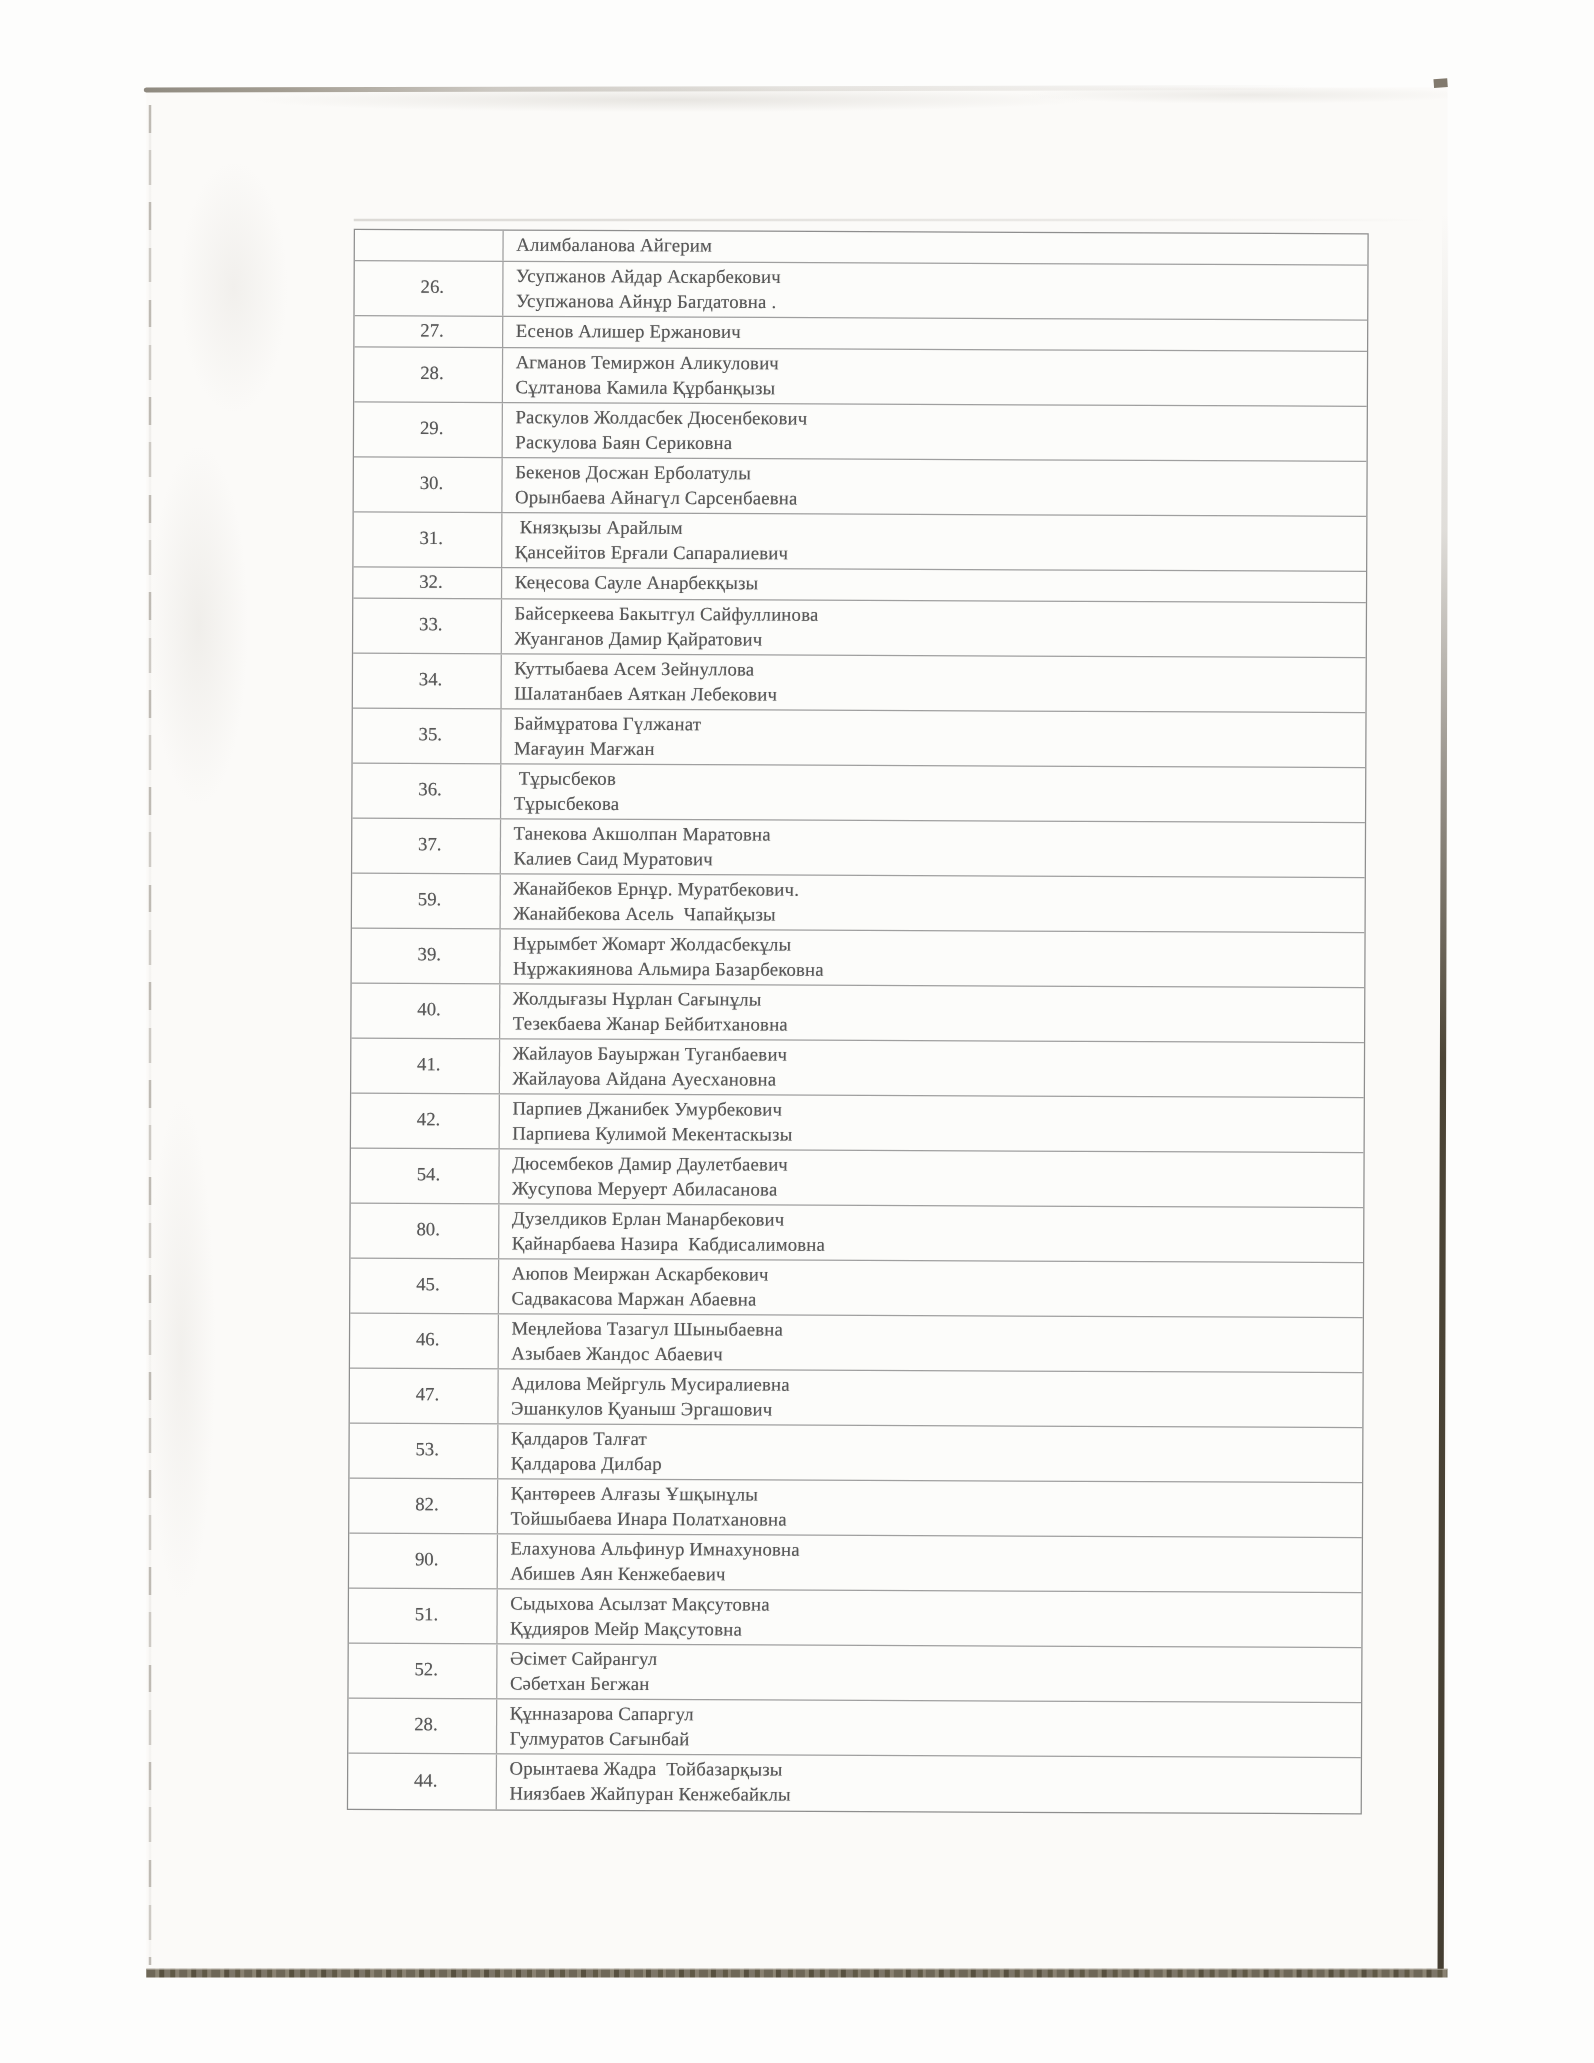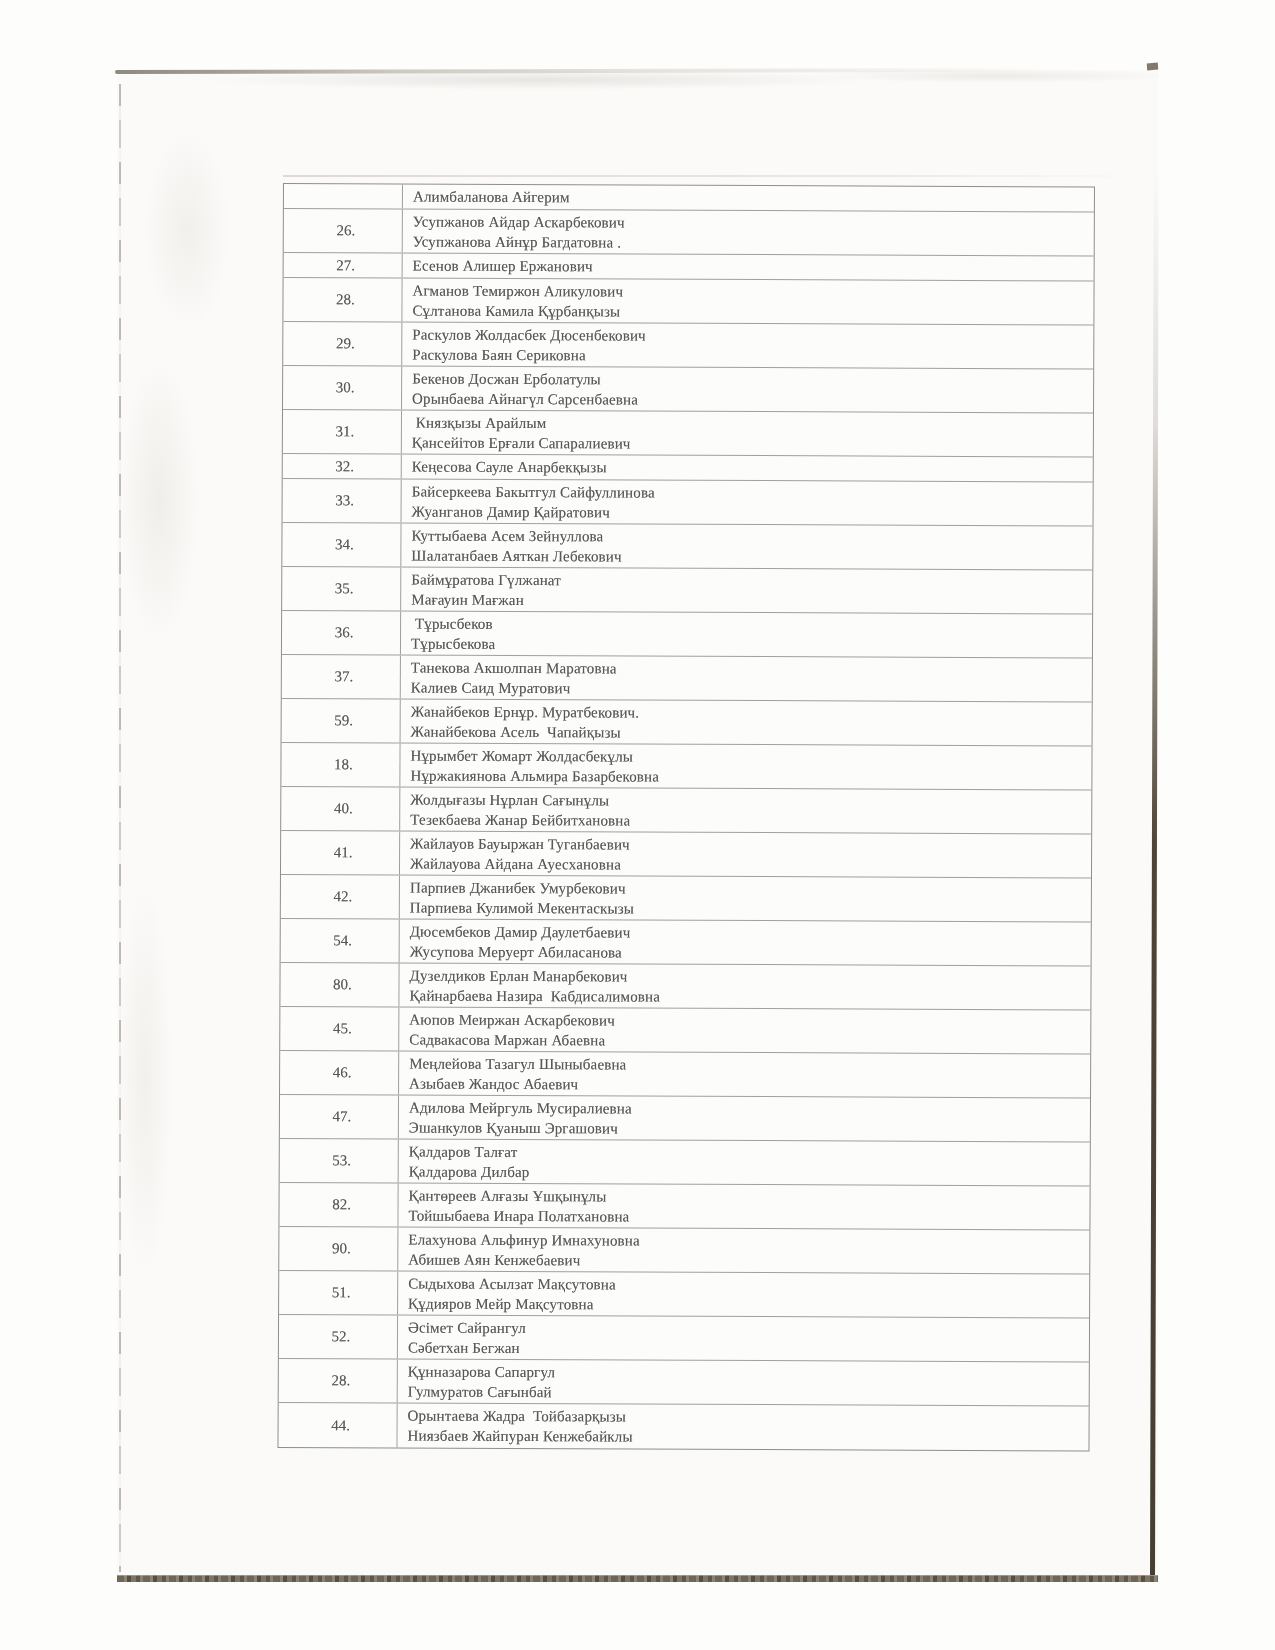--- a/index.html
+++ b/index.html
@@ -230,21 +230,21 @@
       </div>
     </div>
     <div class="row">
       <div class="cell-num">59.</div>
       <div class="cell-names">
         <div class="name-line">Жанайбеков Ернұр. Муратбекович.</div>
         <div class="name-line">Жанайбекова Асель  Чапайқызы</div>
       </div>
     </div>
     <div class="row">
-      <div class="cell-num">18.</div>
+      <div class="cell-num">39.</div>
       <div class="cell-names">
         <div class="name-line">Нұрымбет Жомарт Жолдасбекұлы</div>
         <div class="name-line">Нұржакиянова Альмира Базарбековна</div>
       </div>
     </div>
     <div class="row">
       <div class="cell-num">40.</div>
       <div class="cell-names">
         <div class="name-line">Жолдығазы Нұрлан Сағынұлы</div>
         <div class="name-line">Тезекбаева Жанар Бейбитхановна</div>

